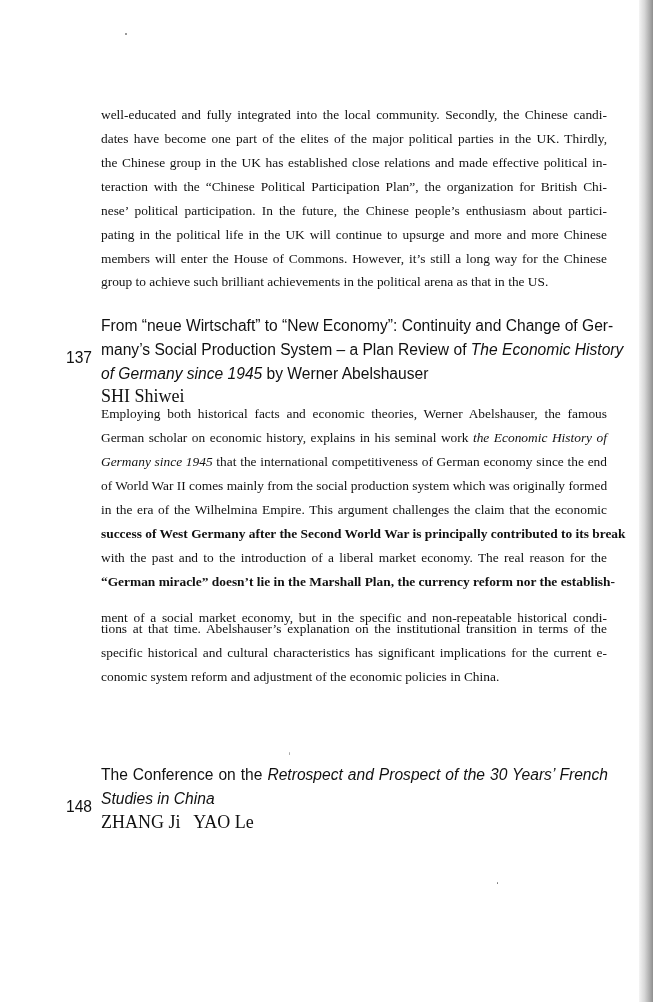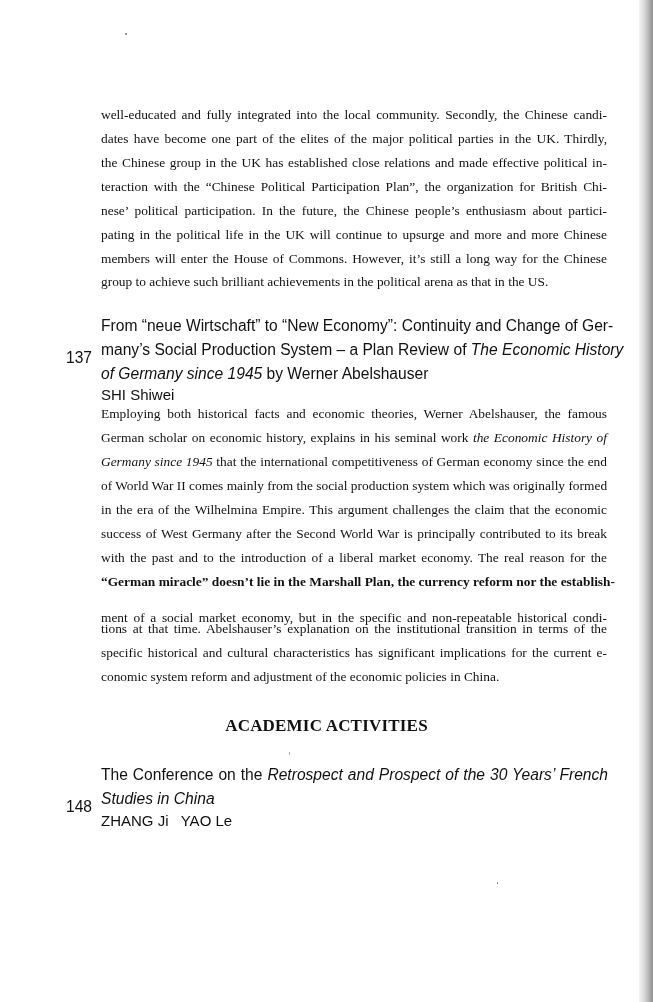--- a/index.html
+++ b/index.html
@@ -19,21 +19,21 @@
   }
   .line { position: absolute; left: 101px; width: 506px; white-space: nowrap; text-align: justify; text-align-last: justify; }
   .line.last { text-align-last: left; }
   .sans {
     font-family: "Liberation Sans", "DejaVu Sans", sans-serif;
     font-size: 15.6px; line-height: 24px; color: #111;
   }
   .entry-num { position: absolute; left: 66px; margin-top: 32px; }
   .entry-line { position: absolute; left: 101px; width: 507px; white-space: nowrap; text-align: justify; text-align-last: justify; }
   .entry-line.last { text-align-last: left; }
-  .author { position: absolute; left: 101px; font-family: Liberation Sans, sans-serif; font-size: 15px; color: #111; white-space: nowrap; }
+  .author { position: absolute; left: 101px; font-family: Liberation Serif, serif; font-size: 18px; color: #111; white-space: nowrap; }
   .section-heading {
     position: absolute; left: 0; width: 653px; top: 716px; text-align: center;
     font-family: "Liberation Serif", "DejaVu Serif", serif; font-weight: bold; font-size: 17px; letter-spacing: 0.2px; color: #111;
   }
   i { font-style: italic; }
 </style>
 </head>
 <body>
 
 <div class="page">
@@ -59,31 +59,30 @@
     <div class="sans entry-line" style="top:338px;"><span>many’s Social Production System – a Plan Review of </span><i>The Economic History</i></div>
     <div class="sans entry-line last" style="top:362px;"><i>of Germany since 1945</i><span> by Werner Abelshauser</span></div>
     <div class="author" style="top:386px;">SHI Shiwei</div>
 
     <div>
       <div class="serif line" style="top:402px;">Employing both historical facts and economic theories, Werner Abelshauser, the famous</div>
       <div class="serif line" style="top:426px;"><span>German scholar on economic history, explains in his seminal work </span><i>the Economic History of</i></div>
       <div class="serif line" style="top:450px;"><i>Germany since 1945</i><span> that the international competitiveness of German economy since the end</span></div>
       <div class="serif line" style="top:474px;">of World War II comes mainly from the social production system which was originally formed</div>
       <div class="serif line" style="top:498px;">in the era of the Wilhelmina Empire. This argument challenges the claim that the economic</div>
-      <div class="serif line" style="top:522px;">success of West Germany after the Second World War is principally contributed to its break</div>
+      <div class="serif line" style="top:522px;font-weight:bold;">success of West Germany after the Second World War is principally contributed to its break</div>
       <div class="serif line" style="top:546px;">with the past and to the introduction of a liberal market economy. The real reason for the</div>
       <div class="serif line" style="top:570px;font-weight:bold;">“German miracle” doesn’t lie in the Marshall Plan, the currency reform nor the establish-</div>
       <div class="serif line" style="top:594px;margin-top:12px;">ment of a social market economy, but in the specific and non-repeatable historical condi-</div>
       <div class="serif line" style="top:617px;">tions at that time. Abelshauser’s explanation on the institutional transition in terms of the</div>
       <div class="serif line" style="top:641px;">specific historical and cultural characteristics has significant implications for the current e-</div>
       <div class="serif line last" style="top:665px;">conomic system reform and adjustment of the economic policies in China.</div>
     </div>
   </div>
 
-  <div class="section-heading">ACADEMIC ACTIVITIES</div>
 
   <div>
     <div class="sans entry-num" style="top:763px;">148</div>
     <div class="sans entry-line" style="top:763px;"><span>The Conference on the </span><i>Retrospect and Prospect of the 30 Years’ French</i></div>
     <div class="sans entry-line last" style="top:787px;"><i>Studies in China</i></div>
     <div class="author" style="top:812px; white-space: pre;">ZHANG Ji   YAO Le</div>
   </div>
 </div>
 
 <div class="edge-shadow"></div>

